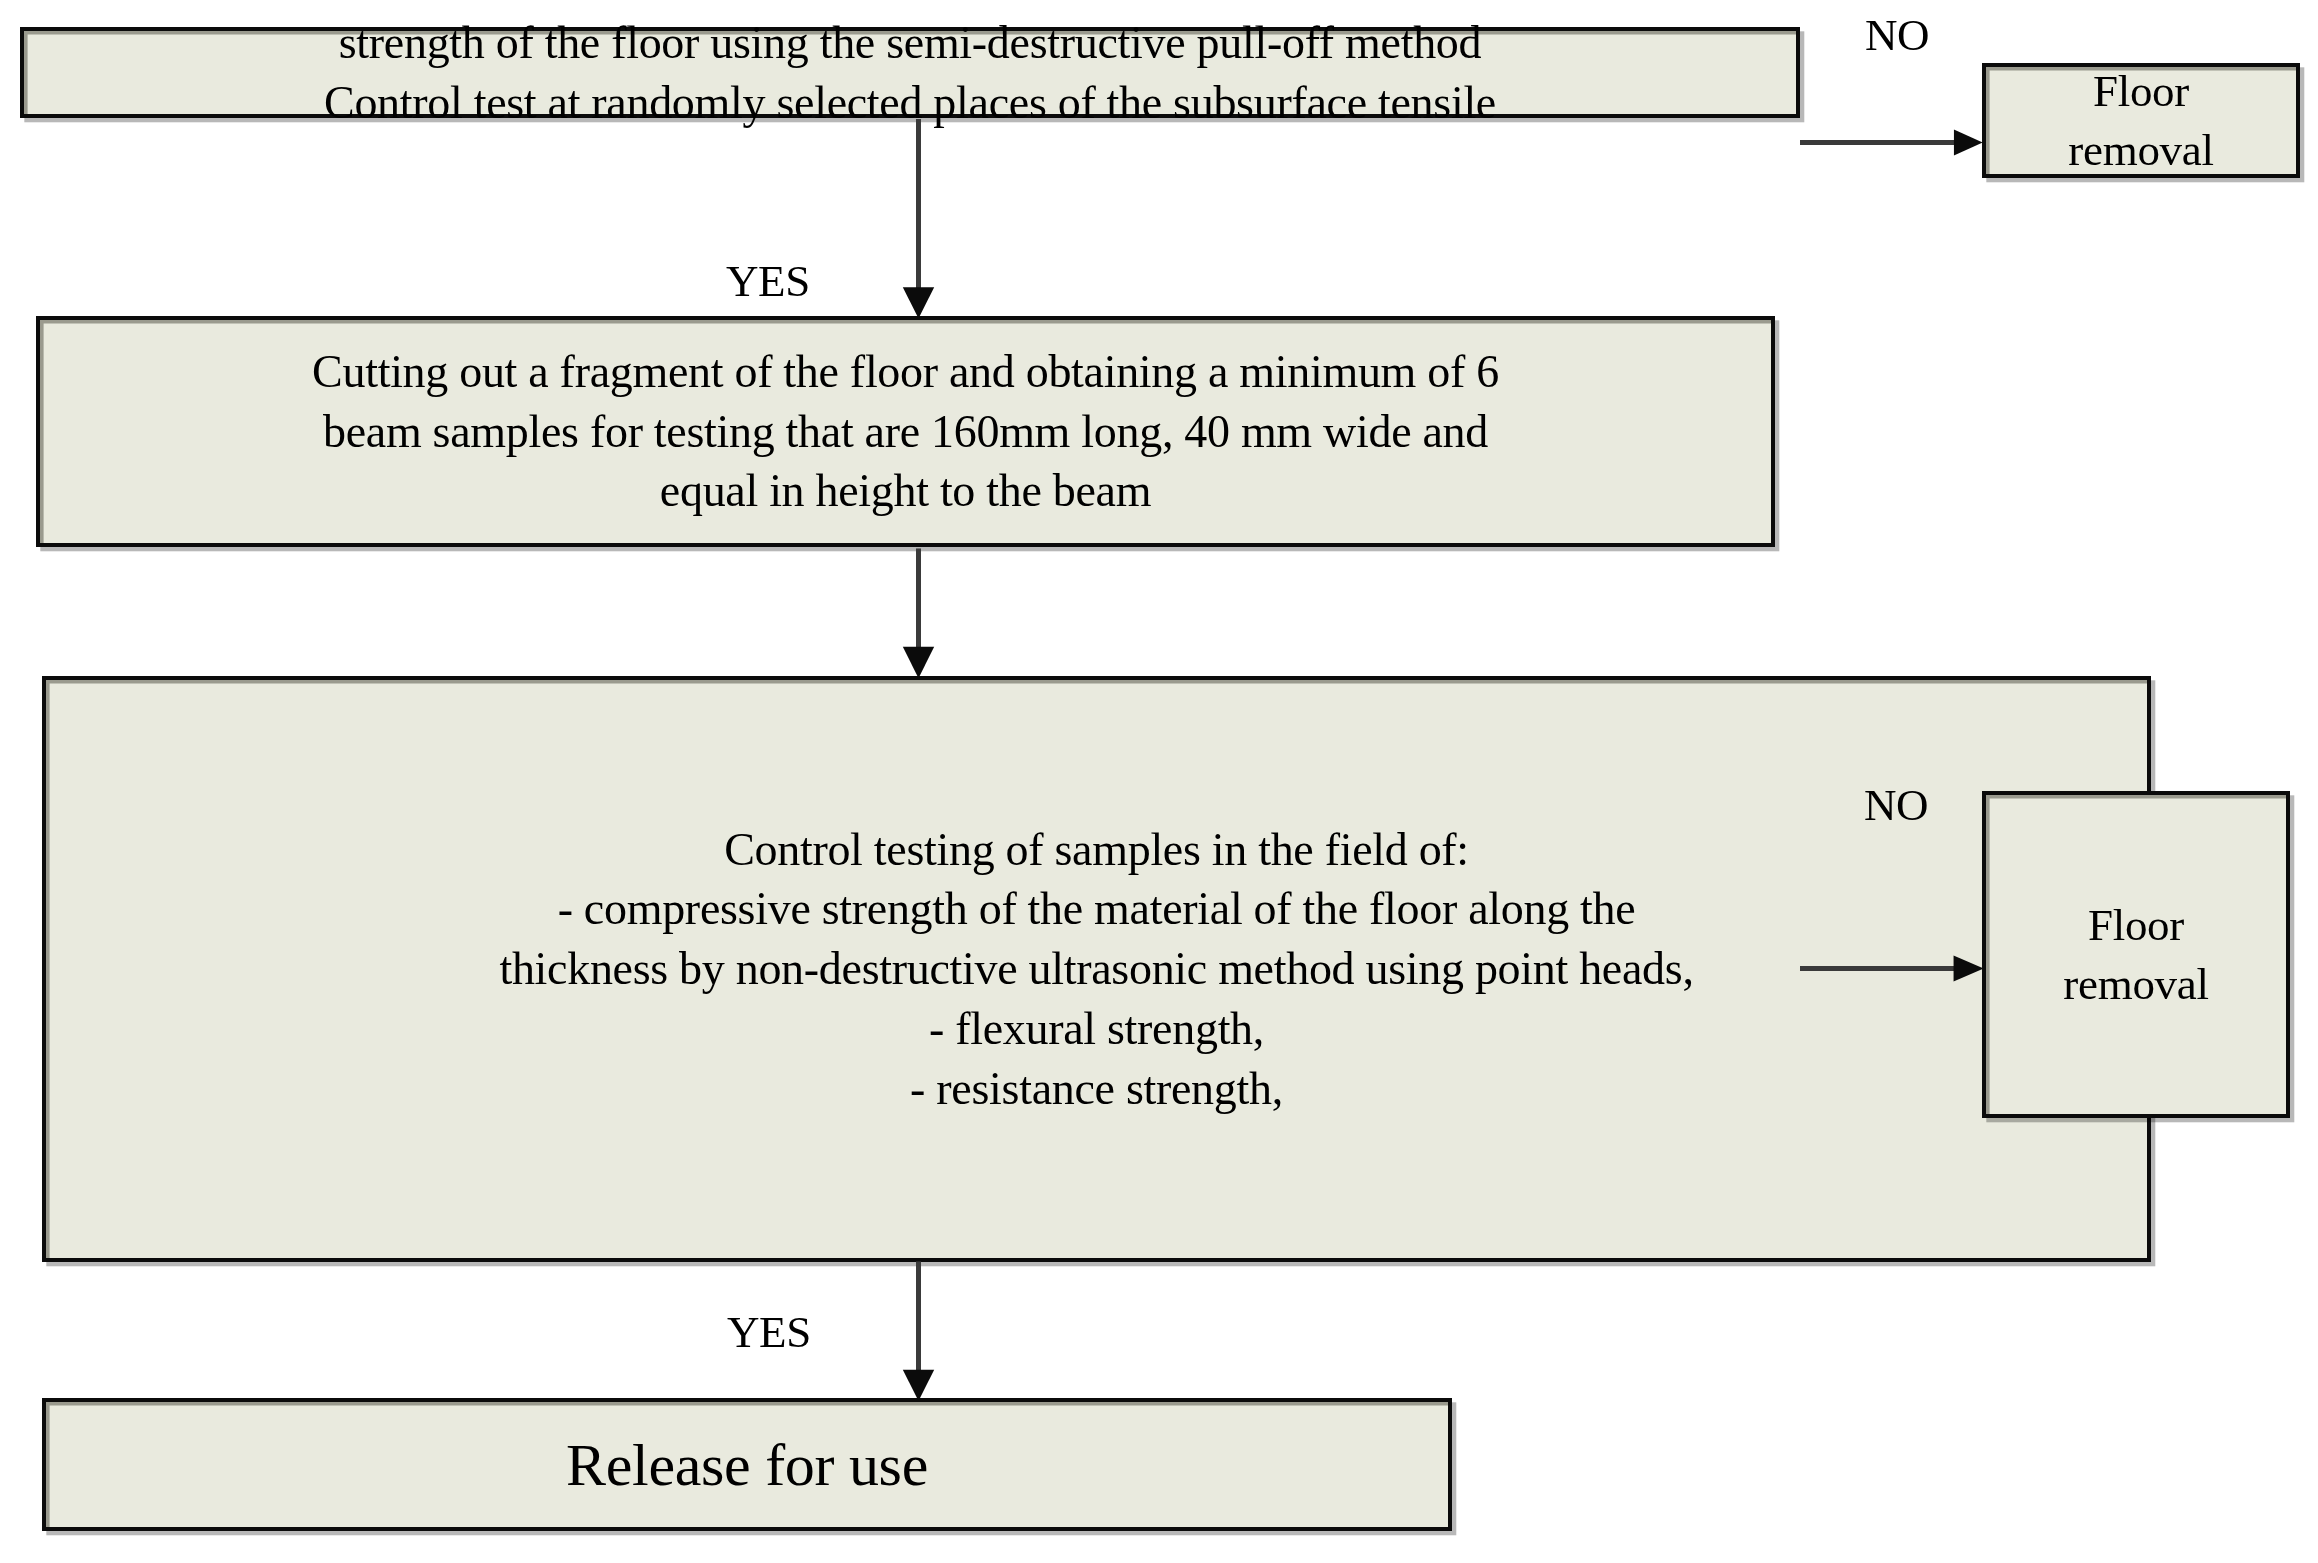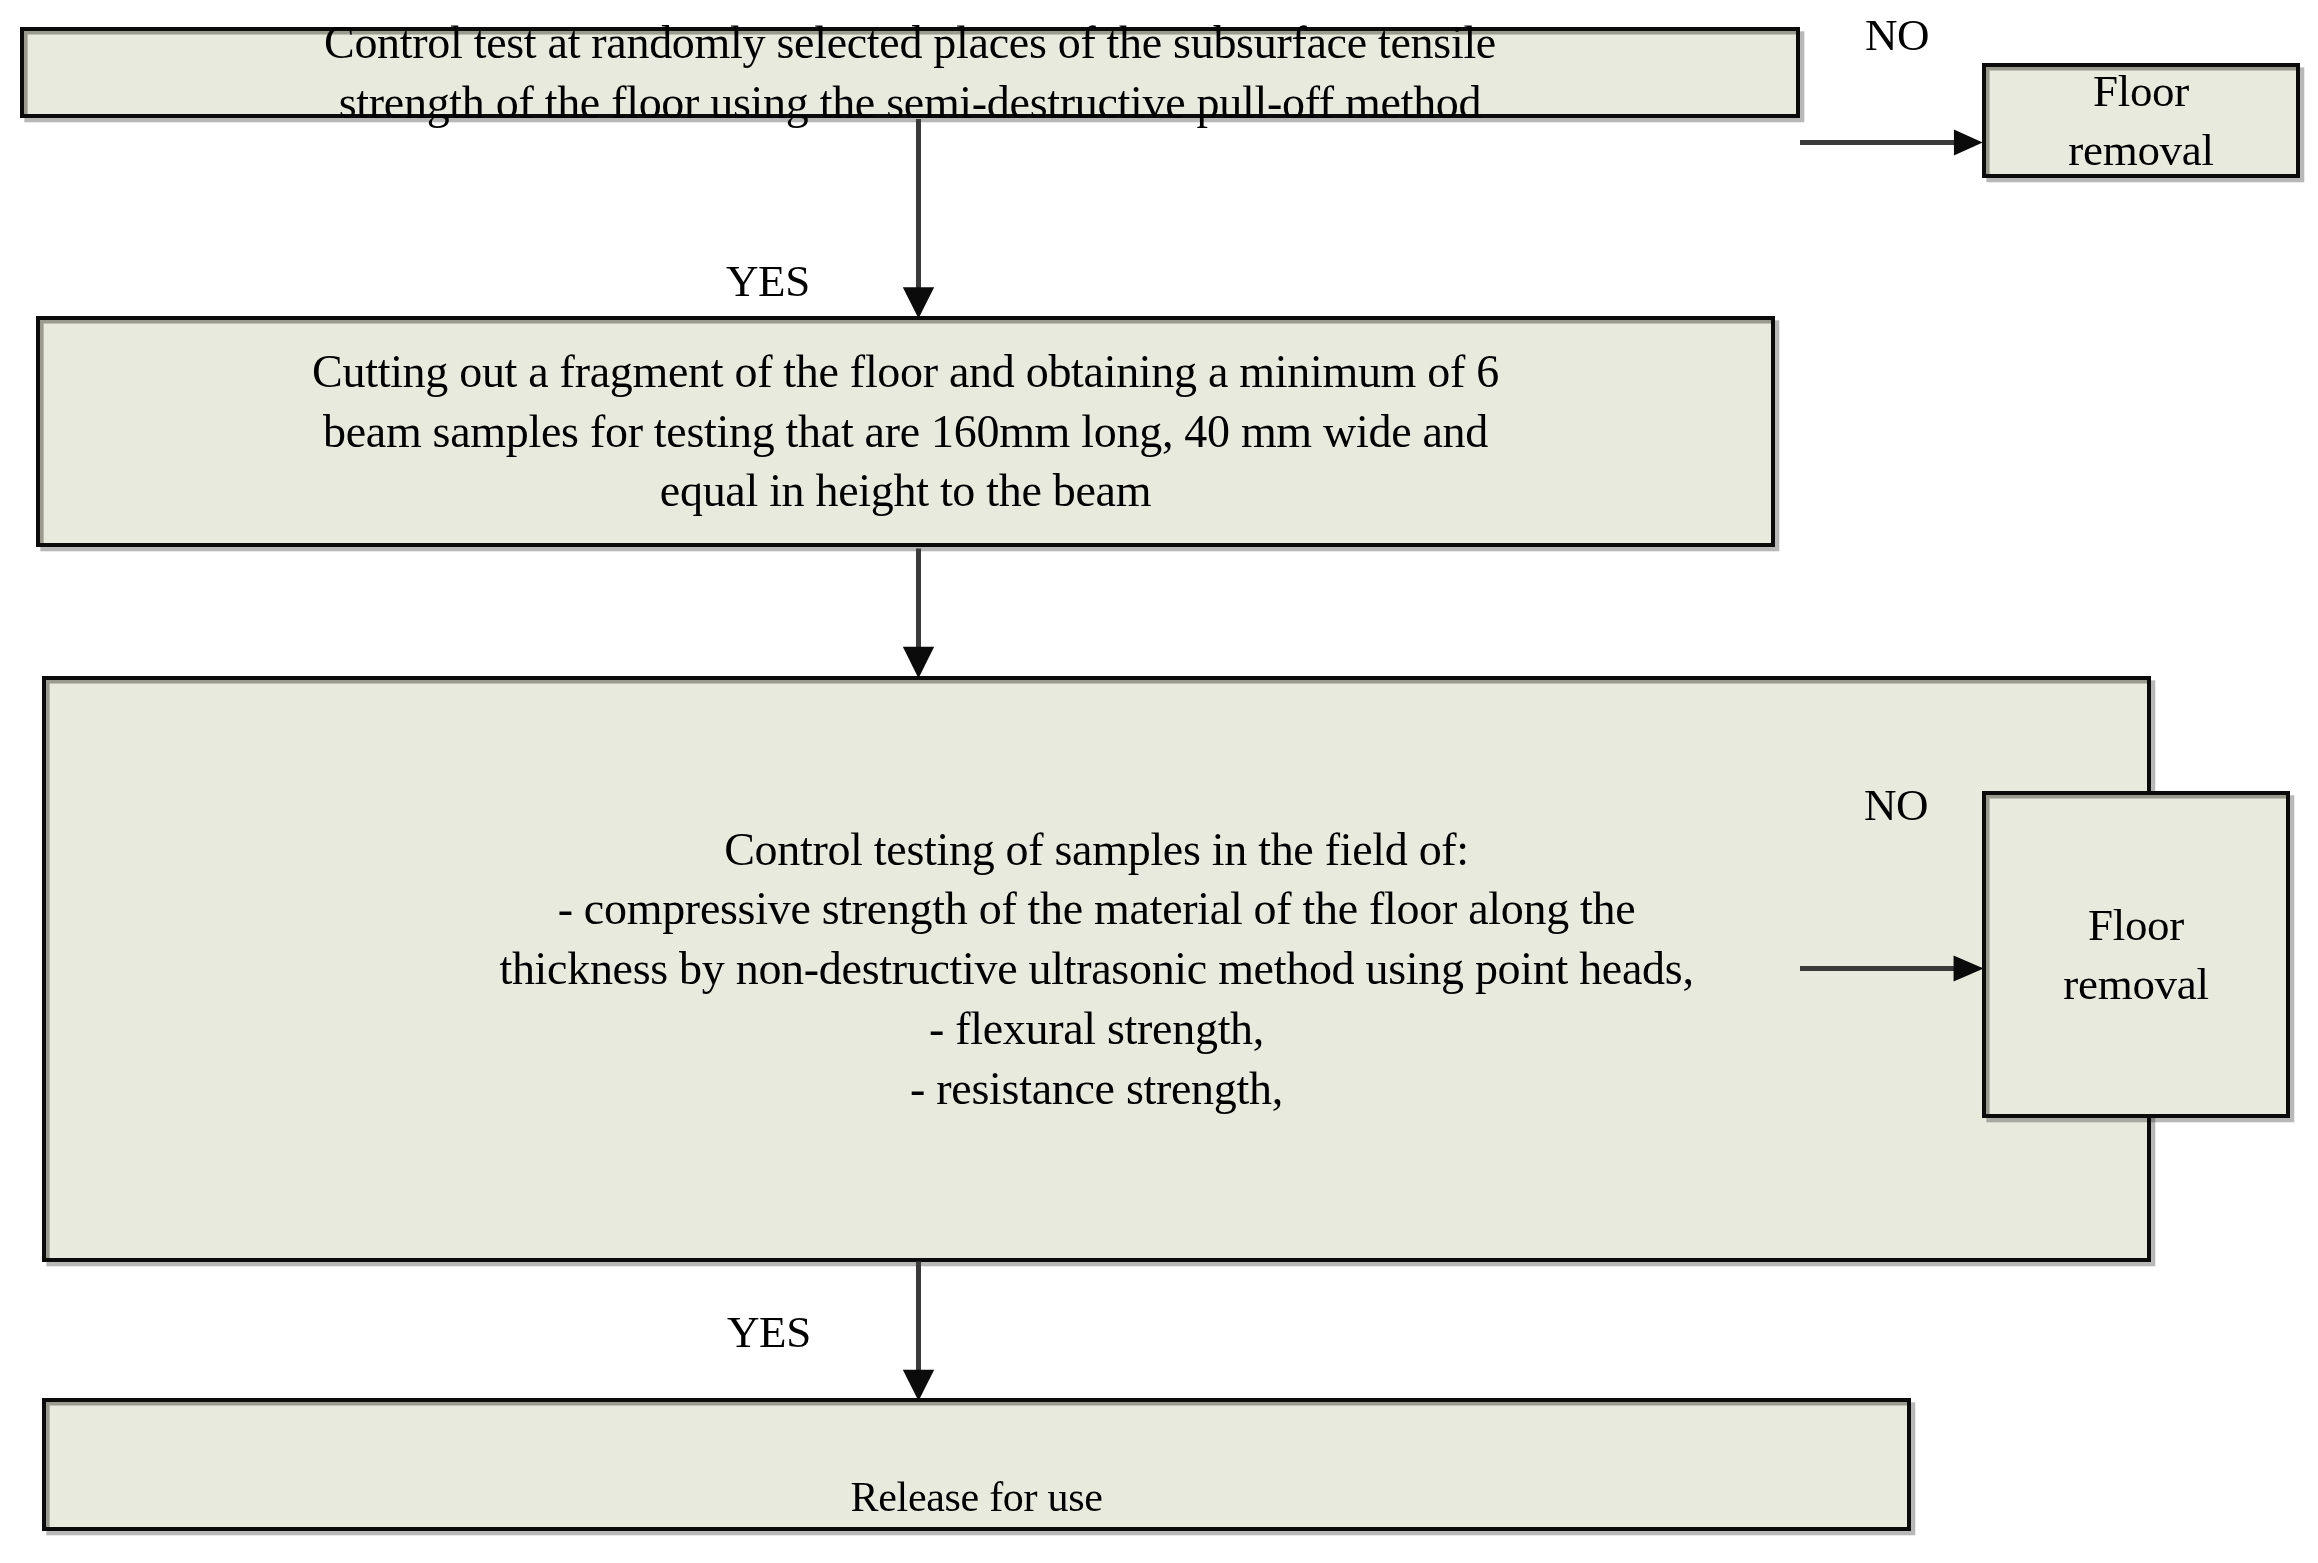--- a/index.html
+++ b/index.html
@@ -55,22 +55,22 @@
   .conn { position: absolute; }
   .conn svg { display: block; overflow: visible; }
 </style>
 </head>
 <body>
 
 <div id="canvas">
 
   <div class="node" id="node-control-test" style="left:20px; top:27px; width:1780px; height:91px; font-size:46px;">
     <span class="lines">
+      <span class="ln">strength of the floor using the semi-destructive pull-off method</span>
       <span class="ln">Control test at randomly selected places of the subsurface tensile</span>
-      <span class="ln">strength of the floor using the semi-destructive pull-off method</span>
     </span>
   </div>
 
   <div class="edge-label" style="left:1865px; top:13px;">NO</div>
 
   <div class="conn" style="left:1800px; top:128px; width:187px; height:29px;">
     <svg width="187" height="29" viewBox="0 0 260 40">
       <line x1="0" y1="20" x2="218" y2="20" stroke="#3a3a3a" stroke-width="7"></line>
       <polygon points="214,2 254,20 214,38" fill="#0b0b0b"></polygon>
     </svg>
@@ -135,20 +135,20 @@
 
   <div class="edge-label" style="left:727px; top:1310px;">YES</div>
 
   <div class="conn" style="left:890px; top:1261px; width:57px; height:142px;">
     <svg width="57" height="142" viewBox="0 0 80 198">
       <line x1="40" y1="0" x2="40" y2="156" stroke="#3a3a3a" stroke-width="7"></line>
       <polygon points="18,152 62,152 40,196" fill="#0b0b0b"></polygon>
     </svg>
   </div>
 
-  <div class="node" id="node-release-for-use" style="left:42px; top:1398px; width:1869px; height:133px; font-size:42px;align-items:flex-end;">
+  <div class="node" id="node-release-for-use" style="left:42px; top:1398px; width:1410px; height:133px; font-size:60px;">
     <span class="lines">
       <span class="ln">Release for use</span>
     </span>
   </div>
 
 </div>
 
 
 </body></html>

